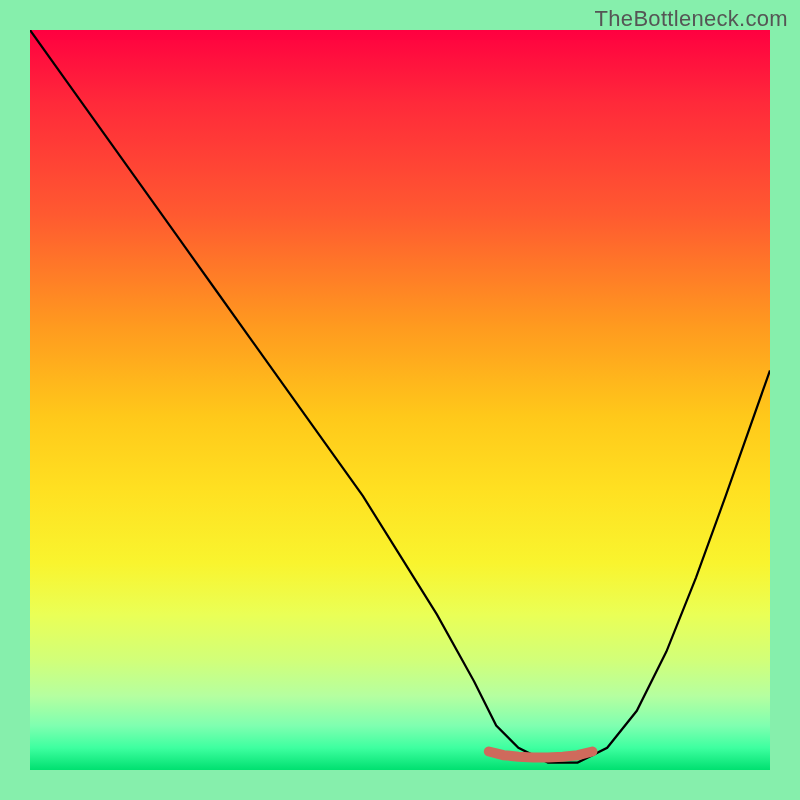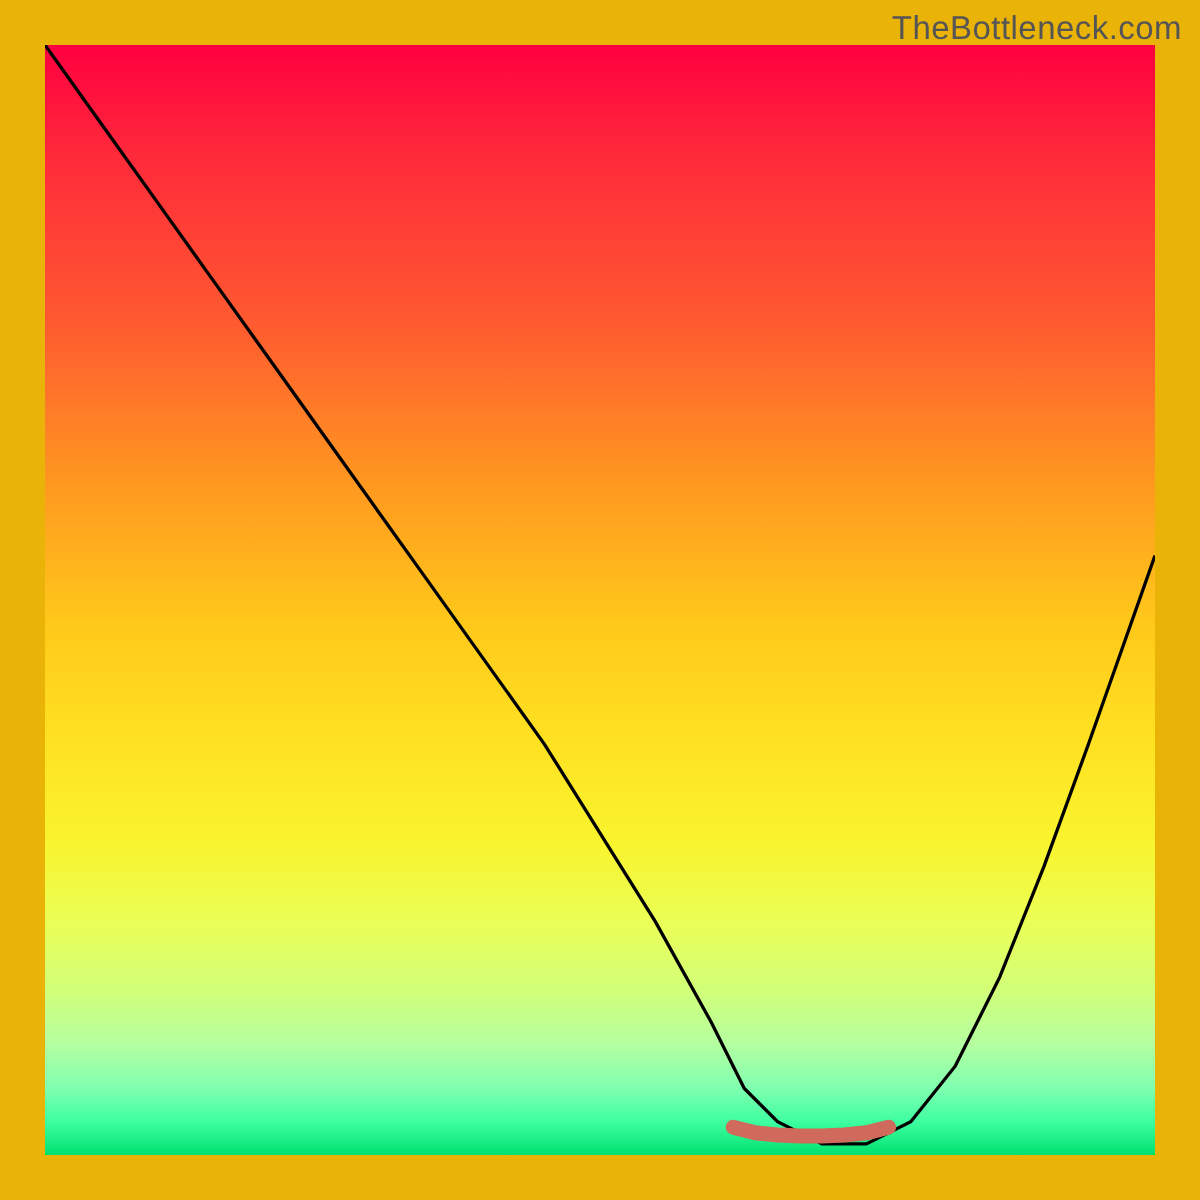--- a/index.html
+++ b/index.html
@@ -8,21 +8,21 @@
     width: 800px;
     height: 800px;
     background: #000;
     overflow: hidden;
     font-family: Arial, sans-serif;
   }
   .frame {
     position: relative;
     width: 800px;
     height: 800px;
-    background: #eab308;
+    background: #86efac;
   }
   .plot-area {
     position: absolute;
     left: 30px;
     top: 30px;
     width: 740px;
     height: 740px;
     overflow: hidden;
   }
   .gradient-bg {

